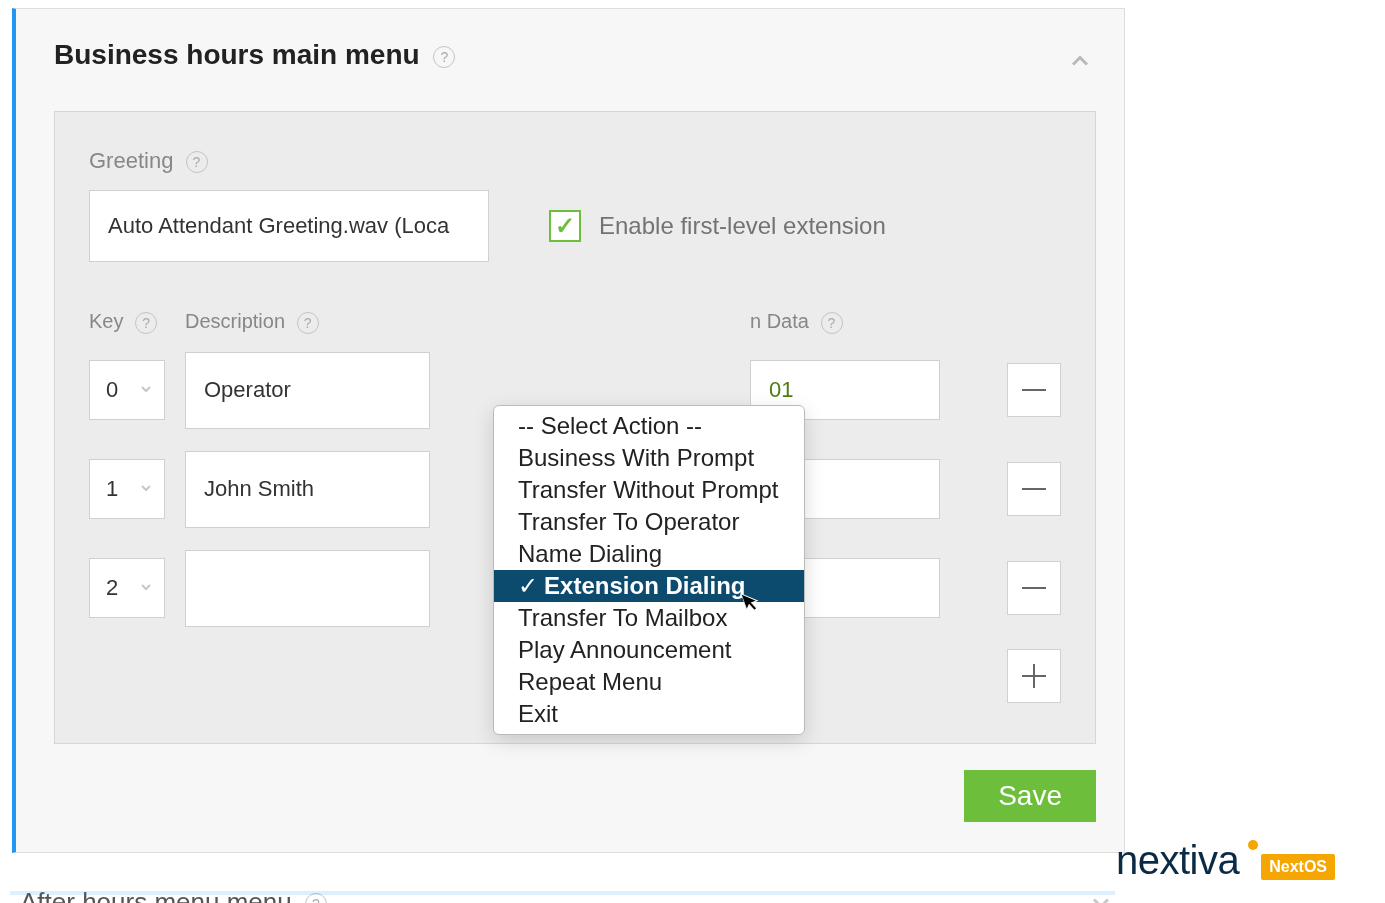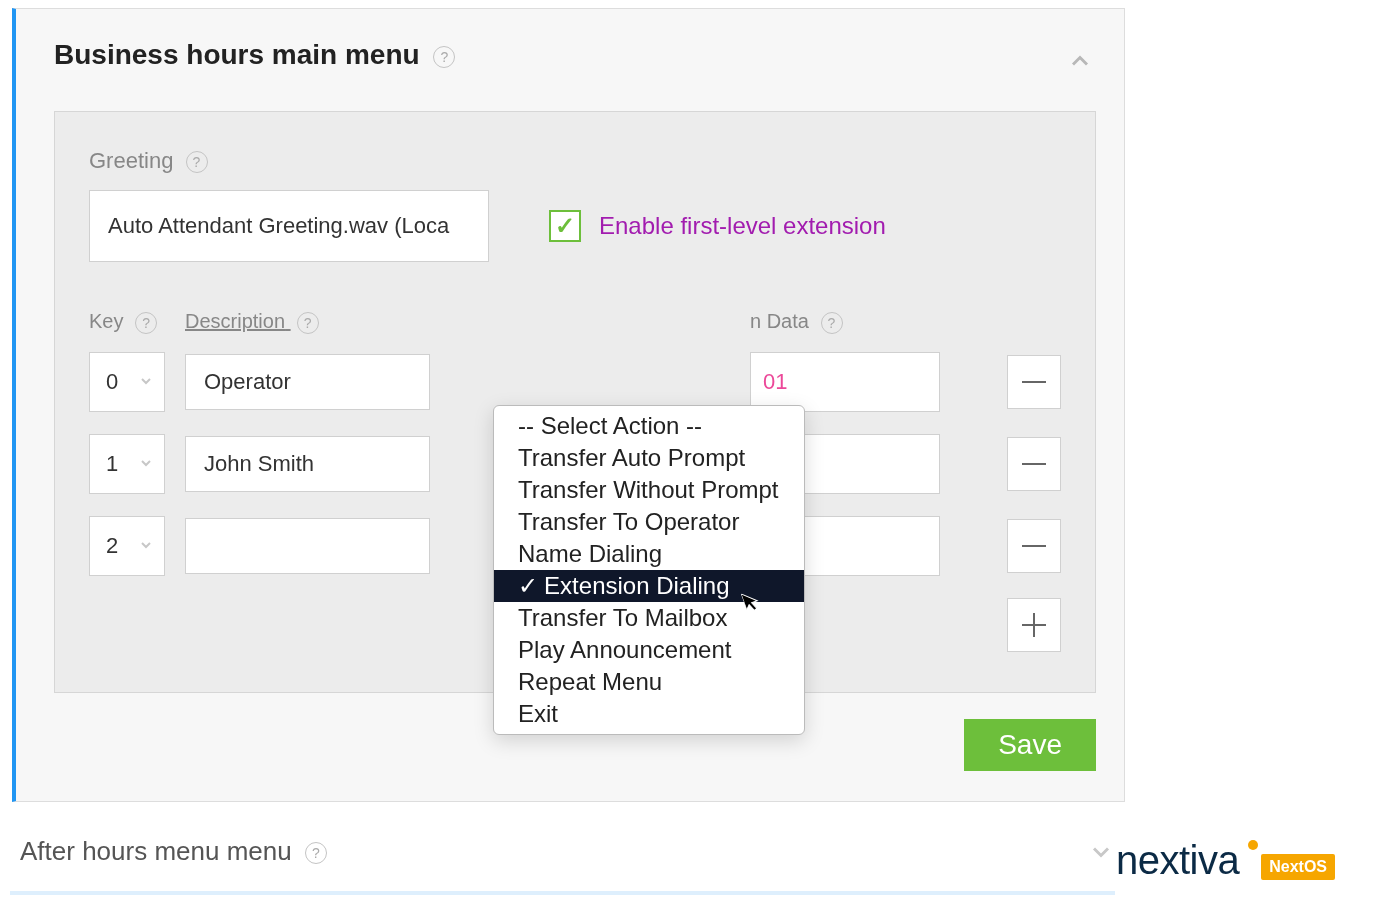--- a/index.html
+++ b/index.html
@@ -86,32 +86,32 @@
     background: #fff;
     display: flex;
     align-items: center;
     justify-content: center;
     color: #6dbf3b;
     font-size: 24px;
     font-weight: bold;
   }
   .checkbox-label {
     font-size: 24px;
-    color: #a21caf;
+    color: #737373;
   }
   .headers-row {
     display: flex;
     gap: 20px;
     margin-bottom: 18px;
     font-size: 20px;
     color: #878787;
     align-items: center;
   }
   .col-key-h { width: 76px; }
-  .col-desc-h { width: 245px; text-decoration: underline; }
+  .col-desc-h { width: 245px; }
   .col-action-h { width: 280px; }
   .col-data-h { width: 220px; }
   .data-row {
     display: flex;
     gap: 20px;
     margin-bottom: 22px;
     align-items: center;
   }
   .key-select {
     width: 76px;
@@ -121,41 +121,41 @@
     display: flex;
     align-items: center;
     justify-content: space-between;
     padding: 0 10px 0 16px;
     font-size: 22px;
     color: #333;
   }
   .key-caret { color: #c7c7c7; }
   .desc-input {
     width: 245px;
-    height: 56px;
+    height: 77px;
     background: #fff;
     border: 1px solid #d0d0d0;
     padding: 0 18px;
     font-size: 22px;
     color: #333;
     display: flex;
     align-items: center;
   }
   .action-cell {
     width: 280px;
     height: 60px;
   }
   .data-input {
     width: 190px;
     height: 60px;
     background: #fff;
     border: 1px solid #d0d0d0;
-    padding: 0 12px;
+    padding: 0 18px;
     font-size: 22px;
-    color: #ec4899;
+    color: #4d7c0f;
     display: flex;
     align-items: center;
   }
   .remove-btn {
     width: 54px;
     height: 54px;
     background: #fff;
     border: 1px solid #d0d0d0;
     display: flex;
     align-items: center;
@@ -205,23 +205,23 @@
     z-index: 50;
   }
   .dropdown-item {
     padding: 2px 18px 2px 24px;
     font-size: 24px;
     color: #222;
     cursor: default;
     white-space: nowrap;
   }
   .dropdown-item.selected {
-    background: #0f172a;
+    background: #0c4a6e;
     color: #fff;
-    font-weight: 400;
+    font-weight: 700;
   }
   .dropdown-item.selected::before {
     content: "✓";
     font-weight: 400;
     margin-right: 6px;
   }
   .cursor-arrow {
     position: absolute;
     left: 690px;
     top: 478px;
@@ -395,21 +395,21 @@
       <div class="add-btn">
         <div class="plus-wrap">
           <div class="plus-h"></div>
           <div class="plus-v"></div>
         </div>
       </div>
     </div>
 
     <div class="dropdown-popup">
       <div class="dropdown-item">-- Select Action --</div>
-      <div class="dropdown-item">Transfer Auto Prompt</div>
+      <div class="dropdown-item">Business With Prompt</div>
       <div class="dropdown-item">Transfer Without Prompt</div>
       <div class="dropdown-item">Transfer To Operator</div>
       <div class="dropdown-item">Name Dialing</div>
       <div class="dropdown-item selected">Extension Dialing</div>
       <div class="dropdown-item">Transfer To Mailbox</div>
       <div class="dropdown-item">Play Announcement</div>
       <div class="dropdown-item">Repeat Menu</div>
       <div class="dropdown-item">Exit</div>
     </div>
 

